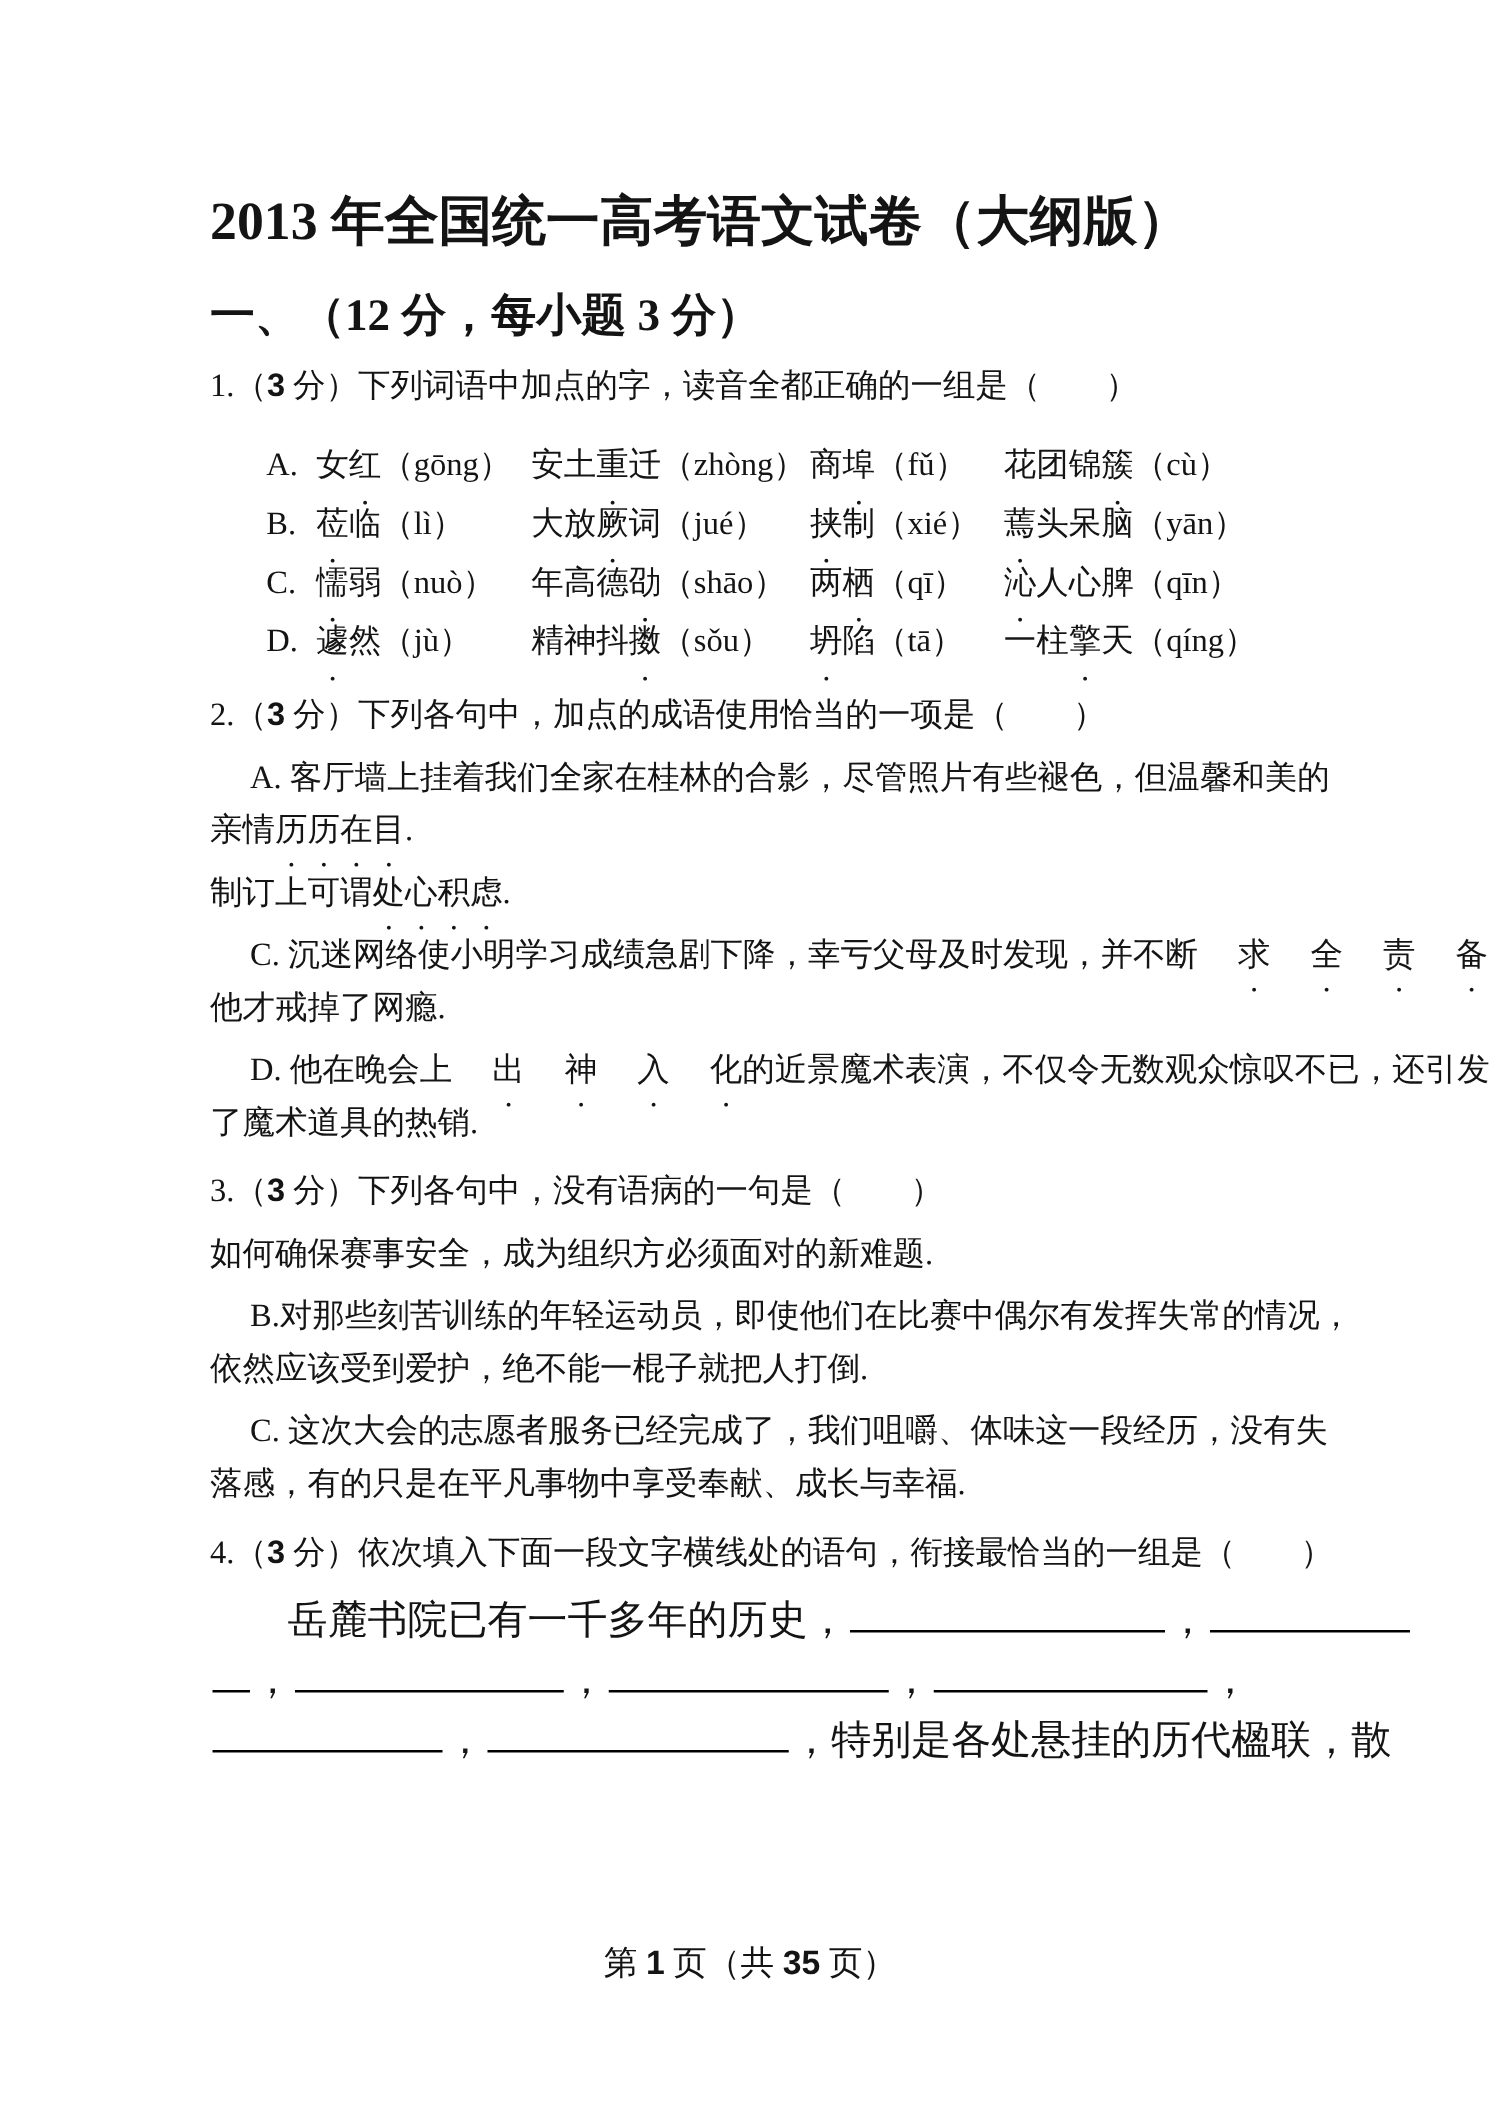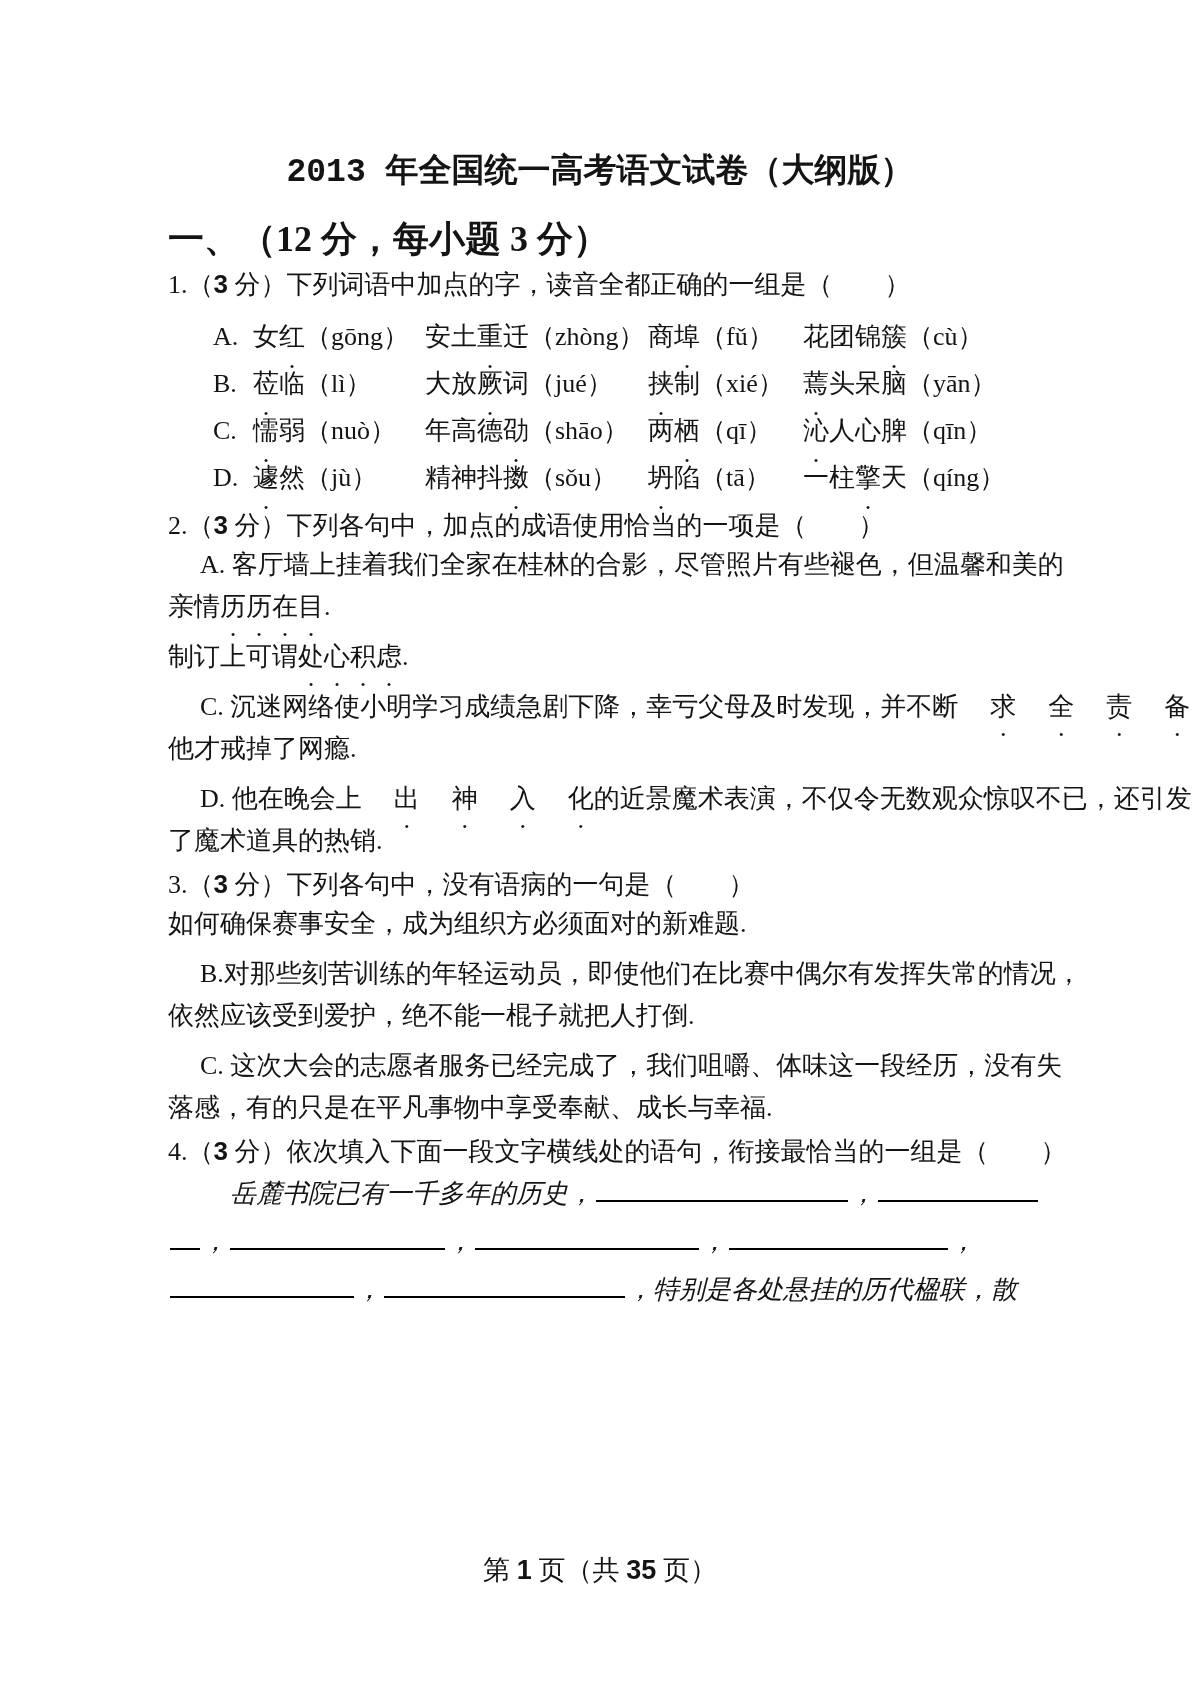--- a/index.html
+++ b/index.html
@@ -10,59 +10,56 @@
   }
   .page {
     position: relative;
     width: 1200px;
     height: 1698px;
     background: #ffffff;
     padding: 148px 168px 0 168px;
     overflow: hidden;
   }
   .title {
-    font-size: 33px;
+    font-size: 43px;
     font-weight: bold;
-    text-align: center;
     margin: 0 0 22px 0;
     white-space: nowrap;
-    font-family: Liberation Mono, monospace;
   }
   .section {
     font-size: 36px;
     font-weight: bold;
     margin: 0 0 4px 0;
     white-space: nowrap;
   }
   .stem {
     font-size: 26px;
-    line-height: 28px;
+    line-height: 50px;
     margin: 6px 0 4px 0;
     white-space: nowrap;
   }
   .q1-block { margin: 14px 0 10px 45px; }
   .q1-row {
     display: grid;
     grid-template-columns: 40px 172px 223px 155px auto;
     font-size: 26px;
     line-height: 47px;
     white-space: nowrap;
   }
   .opt { margin: 0 0 8px 0; }
   .opt-line {
     font-size: 26px;
     line-height: 42px;
     white-space: nowrap;
   }
   .ind { text-indent: 32px; }
   .q4line {
-    font-size: 26px;
+    font-size: 32px;
     line-height: 48px;
     white-space: nowrap;
-    font-style: italic;
   }
   .ind2 { text-indent: 62px; }
   .blank {
     display: inline-block;
     height: 6px;
     border-bottom: 2px solid #000;
     margin: 0 2px;
   }
   .em { position: relative; display: inline-block; }
   .em::after {

